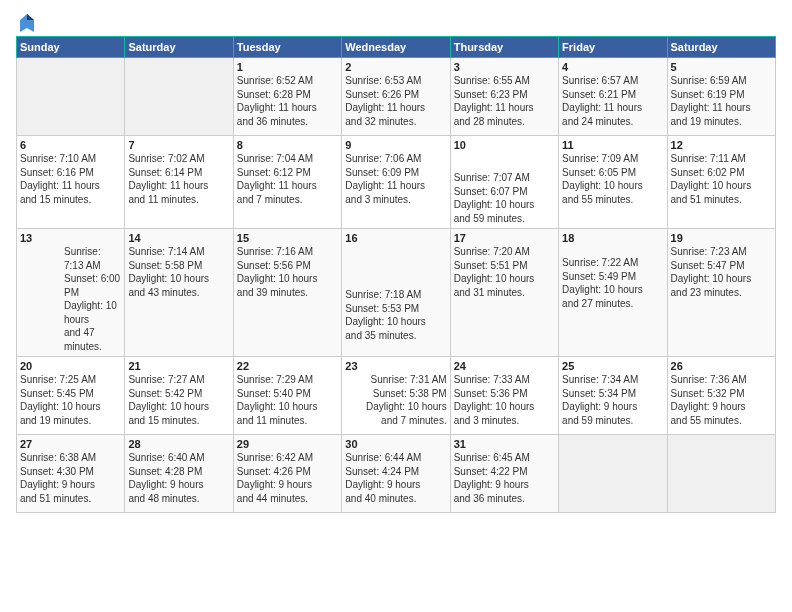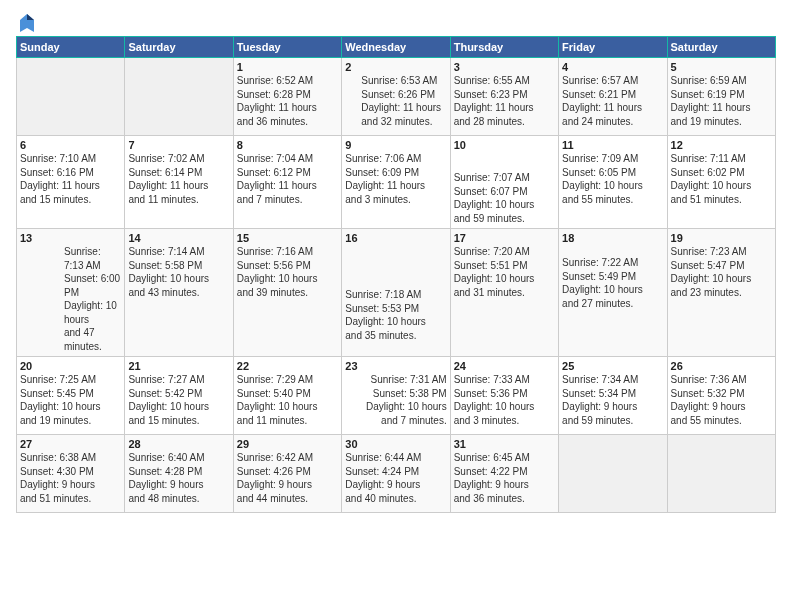--- a/index.html
+++ b/index.html
@@ -139,21 +139,21 @@
           <td class="empty-cell"></td>
           <td>
             <div class="day-num">1</div>
             <div class="day-info" style="white-space: pre-line;">Sunrise: 6:52 AM
 Sunset: 6:28 PM
 Daylight: 11 hours
 and 36 minutes.</div>
           </td>
           <td>
             <div class="day-num">2</div>
-            <div class="day-info" style="white-space: pre-line; margin-left: 16px;">Sunrise: 6:53 AM
+            <div class="day-info" style="white-space: pre-line;">Sunrise: 6:53 AM
 Sunset: 6:26 PM
 Daylight: 11 hours
 and 32 minutes.</div>
           </td>
           <td>
             <div class="day-num">3</div>
             <div class="day-info" style="white-space: pre-line;">Sunrise: 6:55 AM
 Sunset: 6:23 PM
 Daylight: 11 hours
 and 28 minutes.</div>

